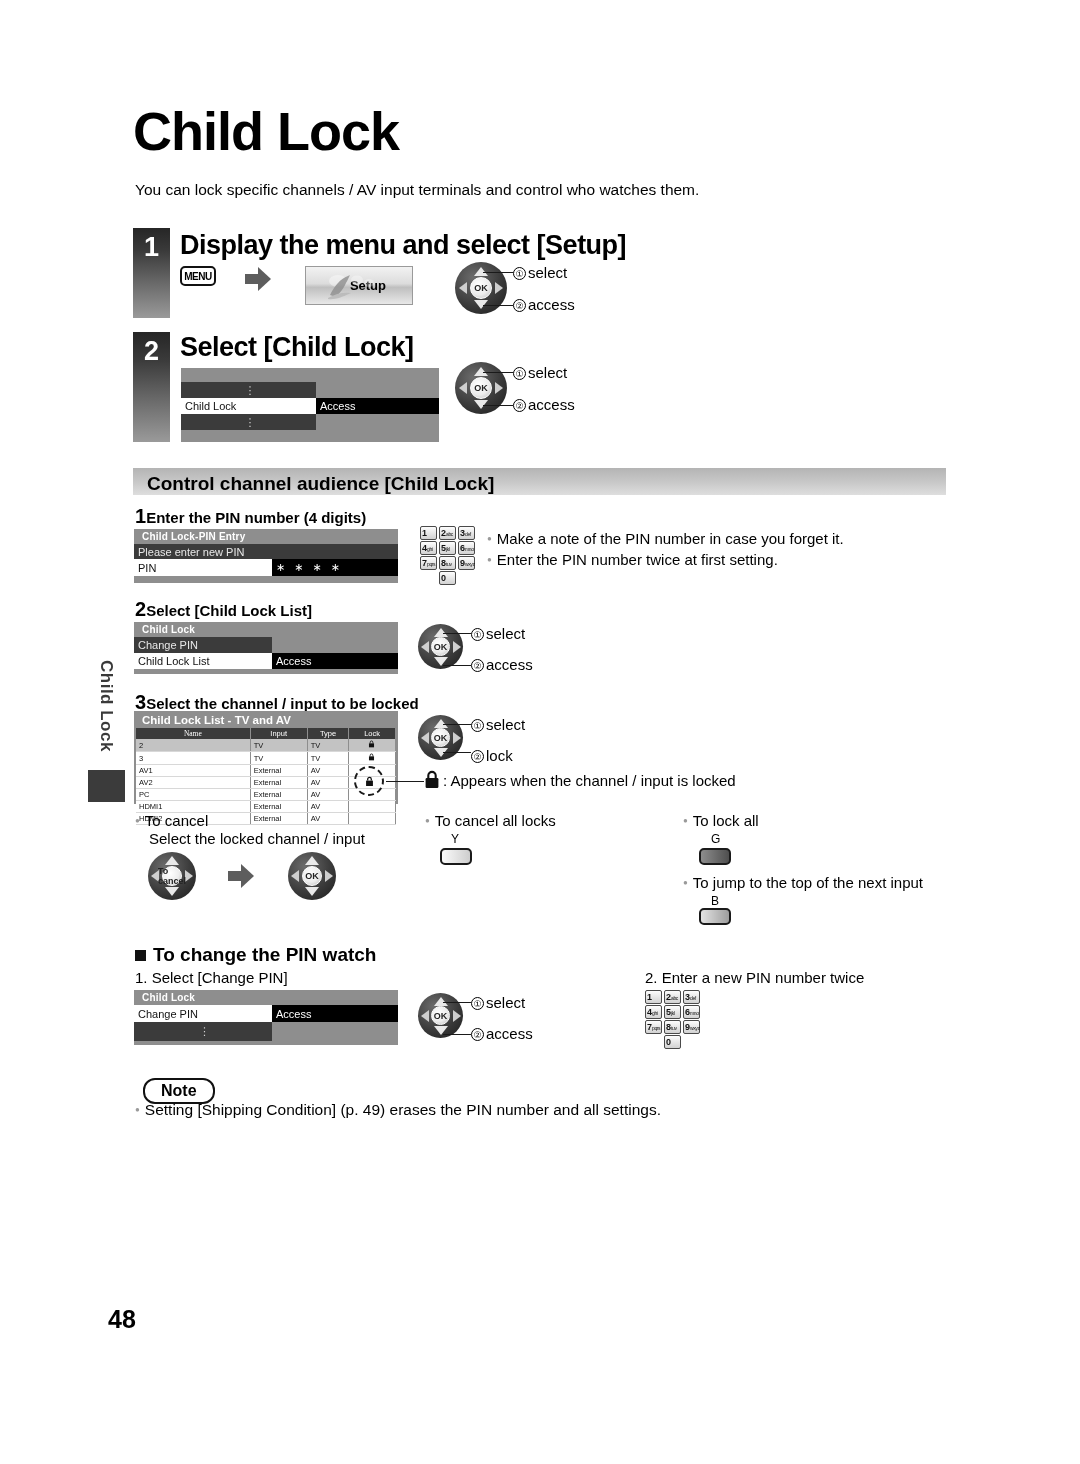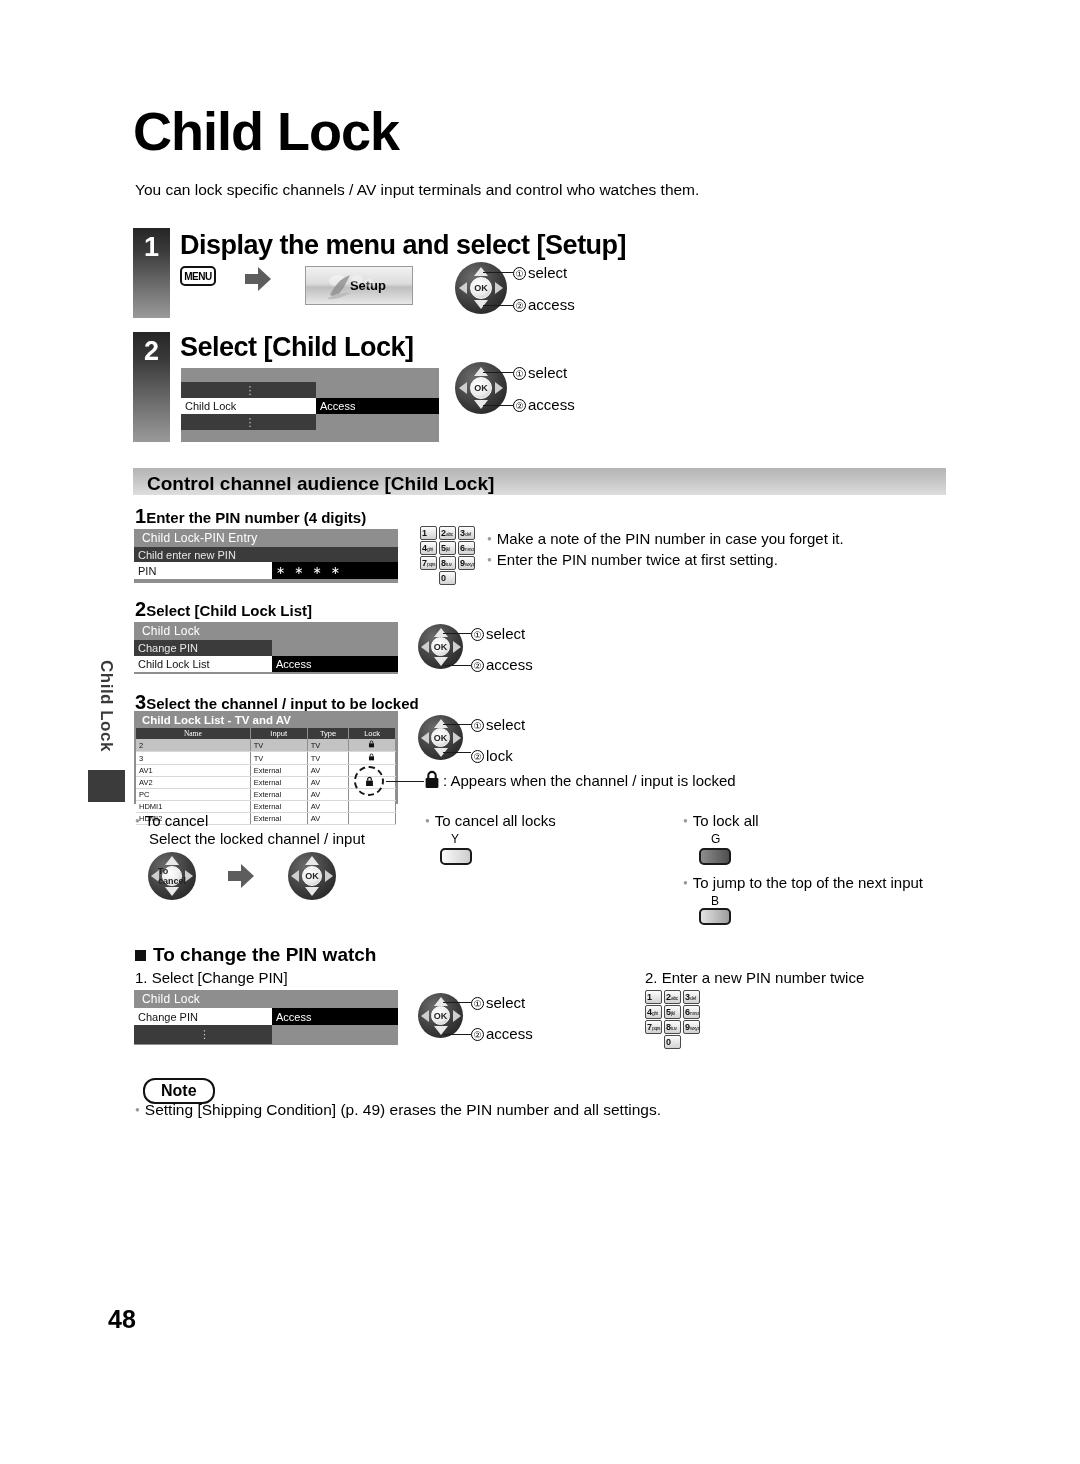--- a/index.html
+++ b/index.html
@@ -97,21 +97,21 @@
     position:absolute; font-size:15px; white-space:nowrap;
   }
   .circnum {
     display:inline-block; width:13px;height:13px;border:1px solid #000;border-radius:50%;
     font-size:9px;line-height:12px;text-align:center;margin-right:2px;vertical-align:1px;
   }
 
   
   .osd { position:absolute; background:#8e8e8e; padding:0; }
   .osd-title {
-    color:#fff; font-size:12px; font-weight:normal; padding:2px 12px 2px 8px;
+    color:#fff; font-size:10px; font-weight:bold; padding:2px 12px 2px 8px;
     letter-spacing:.2px;
   }
   .osd-row { display:flex; height:16px; align-items:stretch; font-size:11px; }
   .osd-row .lab { width:135px; display:flex;align-items:center;padding-left:4px; }
   .osd-row .val { flex:1; display:flex;align-items:center;padding-left:4px; }
   .dark   { background:#3b3b3b; color:#e8e8e8; }
   .sel-lab{ background:#ffffff; color:#111; }
   .sel-val{ background:#000000; color:#ffffff; }
   .grey   { background:#8e8e8e; color:#fff; }
   .dots { text-align:center; width:100%; font-size:11px; letter-spacing:1px; color:#cfcfcf; }
@@ -295,21 +295,21 @@
   <span>Control channel audience [Child Lock]</span>
 </div>
 
 <div class="sub-step" style="left:135px;top:505px;">
   <span class="n">1</span><span>Enter the PIN number (4 digits)</span>
 </div>
 
 <div class="osd" style="left:134px;top:529px;width:264px;height:54px;">
   <div class="osd-title">Child Lock-PIN Entry</div>
   <div class="osd-row" style="height:15px;background:#3b3b3b;">
-    <div style="flex:1;display:flex;align-items:center;padding-left:4px;color:#e8e8e8;font-size:11px;">Child enter new PIN</div>
+    <div style="flex:1;display:flex;align-items:center;padding-left:4px;color:#e8e8e8;font-size:11px;">Please enter new PIN</div>
   </div>
   <div class="osd-row" style="height:17px;">
     <div style="width:138px;background:#fff;color:#111;font-size:11px;display:flex;align-items:center;padding-left:4px;">PIN</div>
     <div style="flex:1;background:#000;color:#fff;font-size:11px;display:flex;align-items:center;padding-left:4px;letter-spacing:3px;">∗ ∗ ∗ ∗</div>
   </div>
 </div>
 
 <div class="keypad" style="left:420px;top:526px;width:60px;height:58px;">
   <div class="nkey" style="left:0px;top:0px;">1</div>
   <div class="nkey" style="left:19px;top:0px;">2<sub>abc</sub></div>

